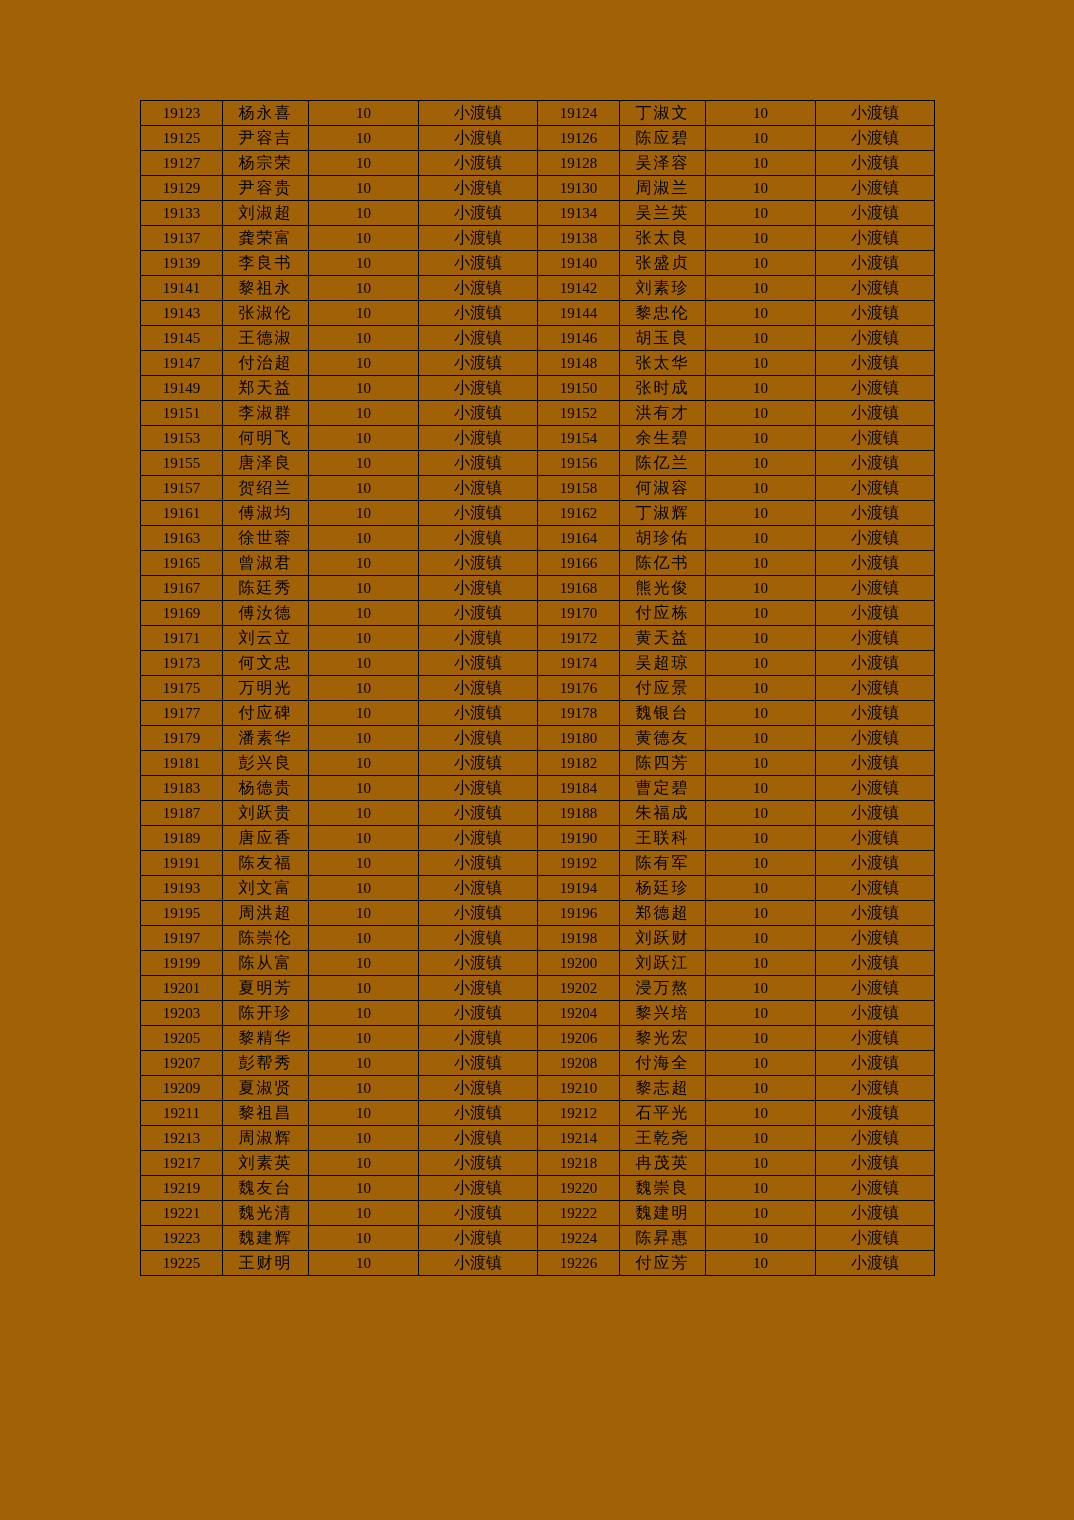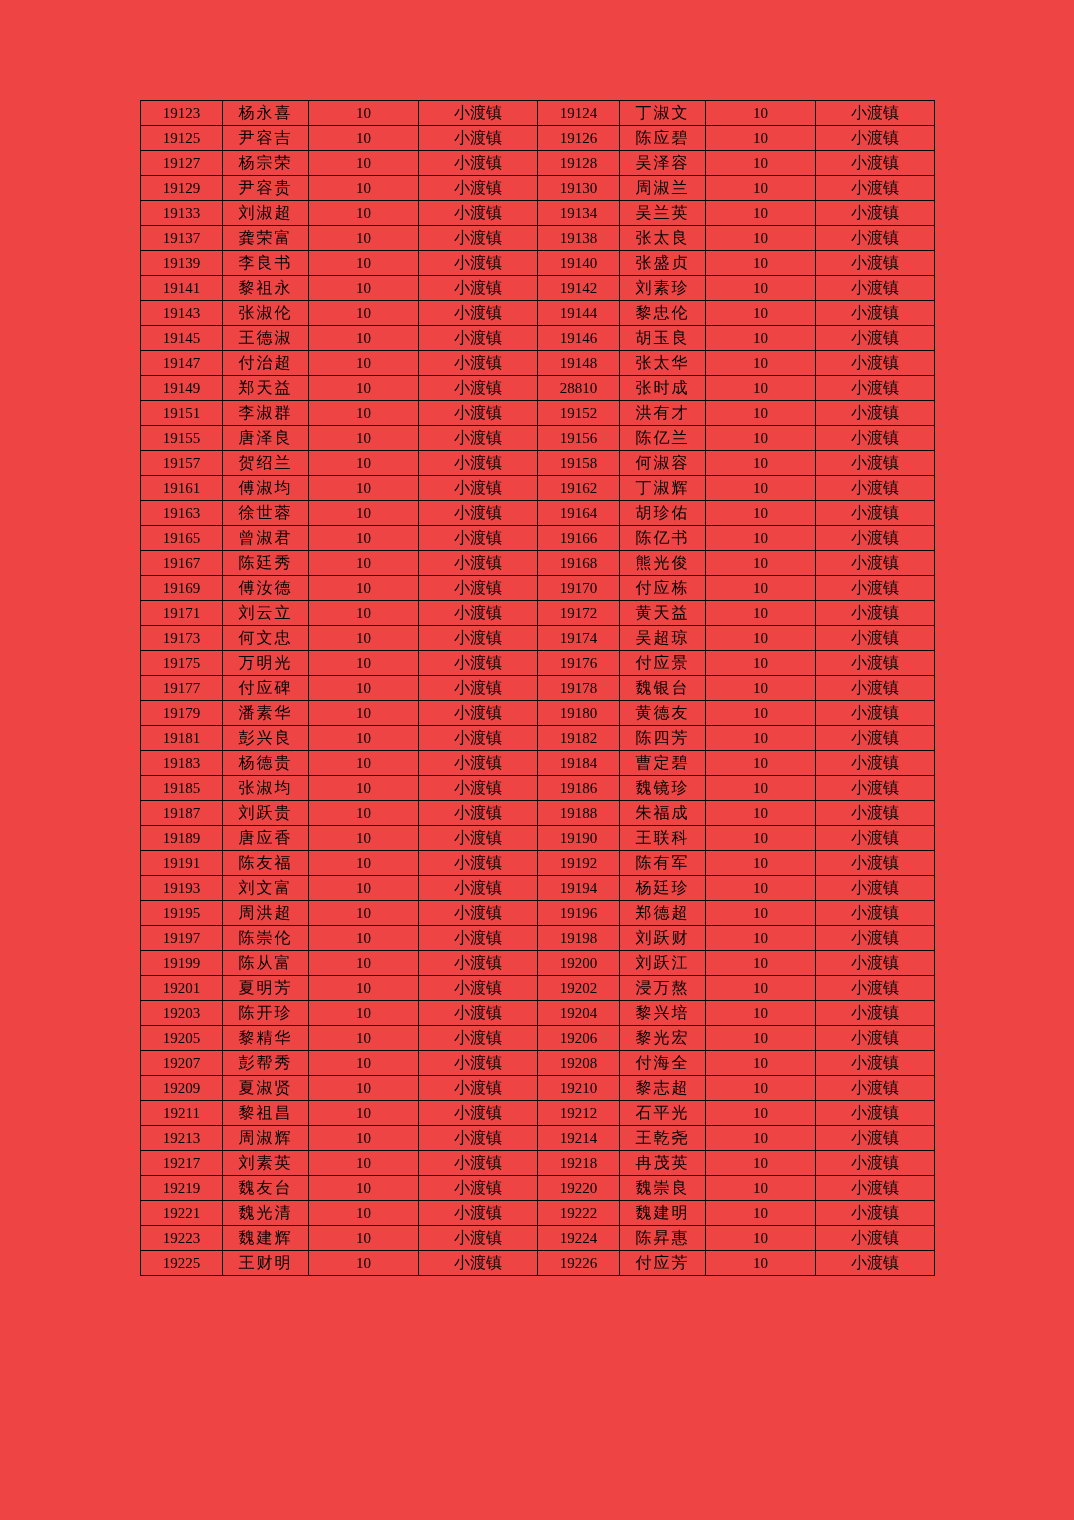--- a/index.html
+++ b/index.html
@@ -4,21 +4,21 @@
 <style>
   html, body {
     margin: 0;
     padding: 0;
     background: #ffffff;
   }
   .page {
     position: relative;
     width: 1074px;
     height: 1520px;
-    background: #ef4444;
+    background: #a16207;
     font-family: "Liberation Serif", "DejaVu Serif", serif;
     color: #000000;
     overflow: hidden;
   }
   table.records {
     position: absolute;
     left: 140px;
     top: 100px;
     width: 794px;
     border-collapse: collapse;
@@ -167,36 +167,46 @@
           <td class="id-col">19148</td>
           <td class="name-col">张太华</td>
           <td class="amt-col">10</td>
           <td class="town-col">小渡镇</td>
         </tr>
         <tr>
           <td class="id-col">19149</td>
           <td class="name-col">郑天益</td>
           <td class="amt-col">10</td>
           <td class="town-col">小渡镇</td>
-          <td class="id-col">28810</td>
+          <td class="id-col">19150</td>
           <td class="name-col">张时成</td>
           <td class="amt-col">10</td>
           <td class="town-col">小渡镇</td>
         </tr>
         <tr>
           <td class="id-col">19151</td>
           <td class="name-col">李淑群</td>
           <td class="amt-col">10</td>
           <td class="town-col">小渡镇</td>
           <td class="id-col">19152</td>
           <td class="name-col">洪有才</td>
           <td class="amt-col">10</td>
           <td class="town-col">小渡镇</td>
         </tr>
         <tr>
+          <td class="id-col">19153</td>
+          <td class="name-col">何明飞</td>
+          <td class="amt-col">10</td>
+          <td class="town-col">小渡镇</td>
+          <td class="id-col">19154</td>
+          <td class="name-col">余生碧</td>
+          <td class="amt-col">10</td>
+          <td class="town-col">小渡镇</td>
+        </tr>
+        <tr>
           <td class="id-col">19155</td>
           <td class="name-col">唐泽良</td>
           <td class="amt-col">10</td>
           <td class="town-col">小渡镇</td>
           <td class="id-col">19156</td>
           <td class="name-col">陈亿兰</td>
           <td class="amt-col">10</td>
           <td class="town-col">小渡镇</td>
         </tr>
         <tr>
@@ -319,30 +329,20 @@
           <td class="amt-col">10</td>
           <td class="town-col">小渡镇</td>
         </tr>
         <tr>
           <td class="id-col">19183</td>
           <td class="name-col">杨德贵</td>
           <td class="amt-col">10</td>
           <td class="town-col">小渡镇</td>
           <td class="id-col">19184</td>
           <td class="name-col">曹定碧</td>
-          <td class="amt-col">10</td>
-          <td class="town-col">小渡镇</td>
-        </tr>
-        <tr>
-          <td class="id-col">19185</td>
-          <td class="name-col">张淑均</td>
-          <td class="amt-col">10</td>
-          <td class="town-col">小渡镇</td>
-          <td class="id-col">19186</td>
-          <td class="name-col">魏镜珍</td>
           <td class="amt-col">10</td>
           <td class="town-col">小渡镇</td>
         </tr>
         <tr>
           <td class="id-col">19187</td>
           <td class="name-col">刘跃贵</td>
           <td class="amt-col">10</td>
           <td class="town-col">小渡镇</td>
           <td class="id-col">19188</td>
           <td class="name-col">朱福成</td>

